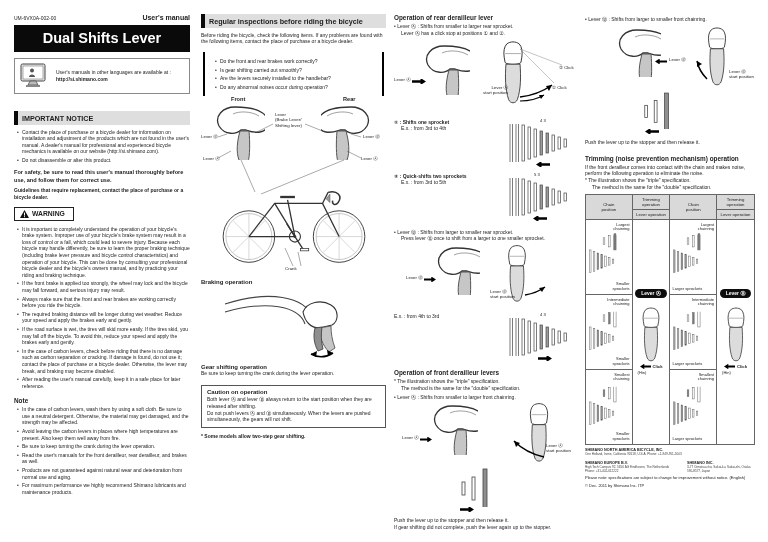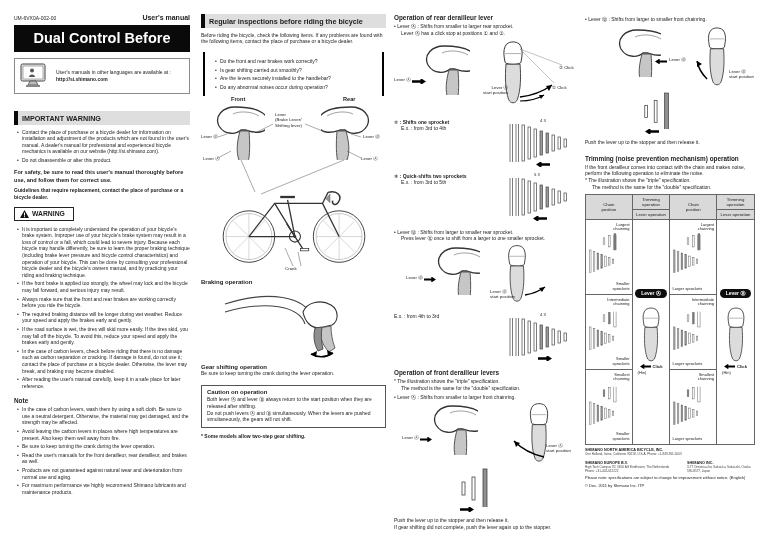--- a/index.html
+++ b/index.html
@@ -119,38 +119,38 @@
 </defs>
 </svg>
 
 <div class="page">
 
   <div class="col" id="c1">
     <div class="doc-head">
       <span class="doc-code">UM-6VX0A-002-00</span>
       <span class="doc-type">User's manual</span>
     </div>
-    <div class="title-banner">Dual Control Before</div>
+    <div class="title-banner">Dual Shifts Lever</div>
 
     <div class="info-box">
       <svg width="30" height="26" viewBox="0 0 30 26">
         <rect x="1" y="1" width="24" height="17" rx="1.5" fill="#e8e8e8" stroke="#444" stroke-width="1"></rect>
         <rect x="3" y="3" width="20" height="13" fill="#fff" stroke="#777" stroke-width="0.6"></rect>
         <circle cx="12" cy="7.5" r="2" fill="#555"></circle>
         <path d="M9,14 C9,10.5 15,10.5 15,14 Z" fill="#555"></path>
         <path d="M10,18 L16,18 L18,22 L8,22 Z" fill="#bbb" stroke="#444" stroke-width="0.7"></path>
         <rect x="6" y="22" width="14" height="2" fill="#888"></rect>
       </svg>
       <div>
         <p class="t5">User's manuals in other languages are available at :</p>
         <p class="t5 b">http://si.shimano.com</p>
       </div>
     </div>
 
-    <div class="sec-h">IMPORTANT WARNING</div>
+    <div class="sec-h">IMPORTANT NOTICE</div>
     <ul class="bl">
       <li>Contact the place of purchase or a bicycle dealer for information on installation and adjustment of the products which are not found in the user's manual. A dealer's manual for professional and experienced bicycle mechanics is available on our website (http://si.shimano.com).</li>
       <li>Do not disassemble or alter this product.</li>
     </ul>
     <p class="b safety">For safety, be sure to read this user's manual thoroughly before use, and follow them for correct use.</p>
 
     <p class="t5 b">Guidelines that require replacement, contact the place of purchase or a bicycle dealer.</p>
 
     <div class="warn-box">
       <svg width="9" height="8" viewBox="0 0 9 8">

